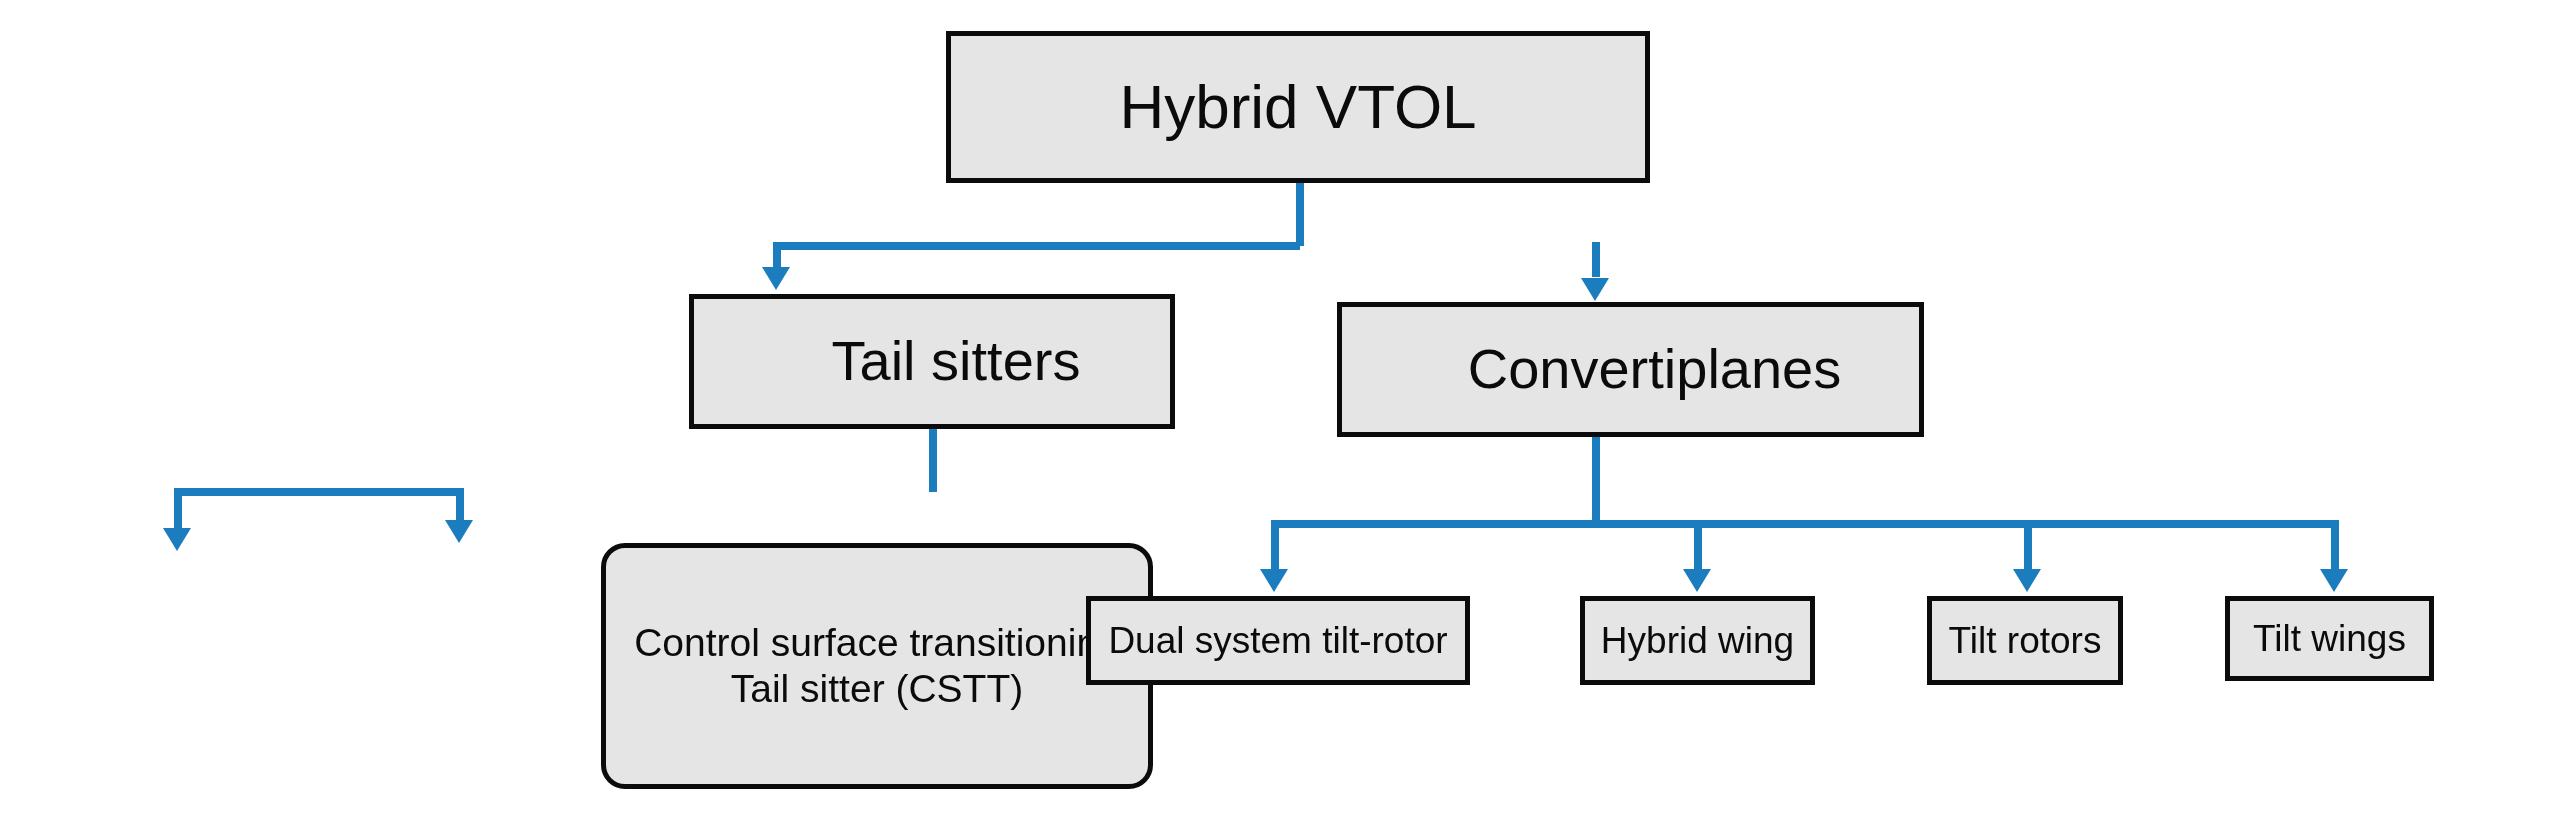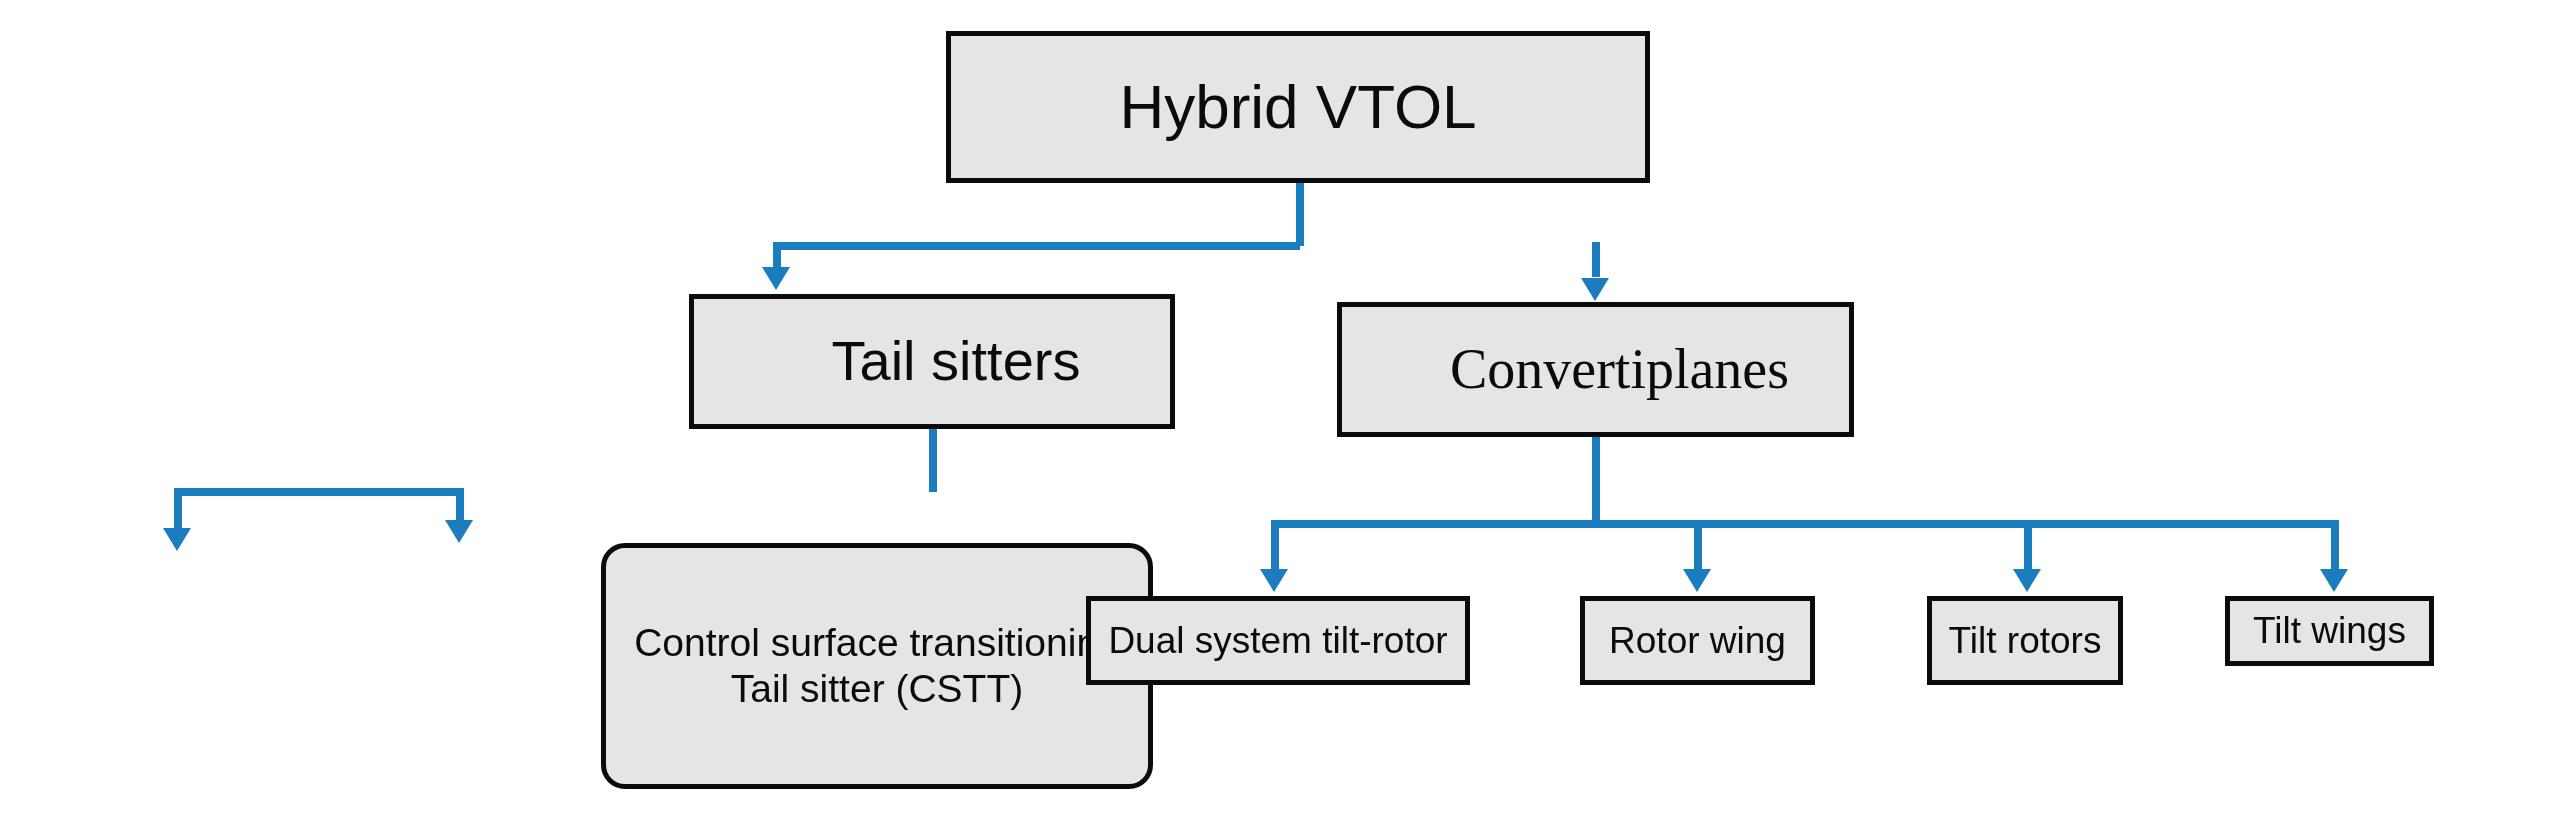--- a/index.html
+++ b/index.html
@@ -84,39 +84,39 @@
   <div class="arrow" style="left:2320px; top:569px;"></div>
 
   <div class="node lvl0" style="left:946px; top:31px; width:704px; height:152px;">
     <span class="label">Hybrid VTOL</span>
   </div>
 
   <div class="node lvl1" style="left:689px; top:294px; width:486px; height:135px;">
     <span class="label">Tail sitters</span>
   </div>
 
-  <div class="node lvl1" style="left:1337px; top:302px; width:517px; height:135px;font-family:Liberation Serif, serif;">
+  <div class="node lvl1" style="left:1337px; top:302px; width:587px; height:135px;">
     <span class="label">Convertiplanes</span>
   </div>
 
 
   <div class="node lvl2-tall" style="left:601px; top:543px; width:552px; height:246px;border-radius:24px;">
     <span class="label">Control surface transitioning Tail sitter (CSTT)</span>
   </div>
 
   <div class="node lvl2-flat" style="left:1086px; top:596px; width:384px; height:89px;">
     <span class="label">Dual system tilt-rotor</span>
   </div>
 
   <div class="node lvl2-flat" style="left:1580px; top:596px; width:235px; height:89px;">
-    <span class="label">Rotor wing</span>
+    <span class="label">Hybrid wing</span>
   </div>
 
   <div class="node lvl2-flat" style="left:1927px; top:596px; width:196px; height:89px;justify-content:flex-end;">
     <span class="label">Tilt rotors</span>
   </div>
 
-  <div class="node lvl2-flat" style="left:2225px; top:596px; width:209px; height:70px;">
+  <div class="node lvl2-flat" style="left:2225px; top:596px; width:209px; height:85px;">
     <span class="label">Tilt wings</span>
   </div>
 
 </div>
 
 
 </body></html>

